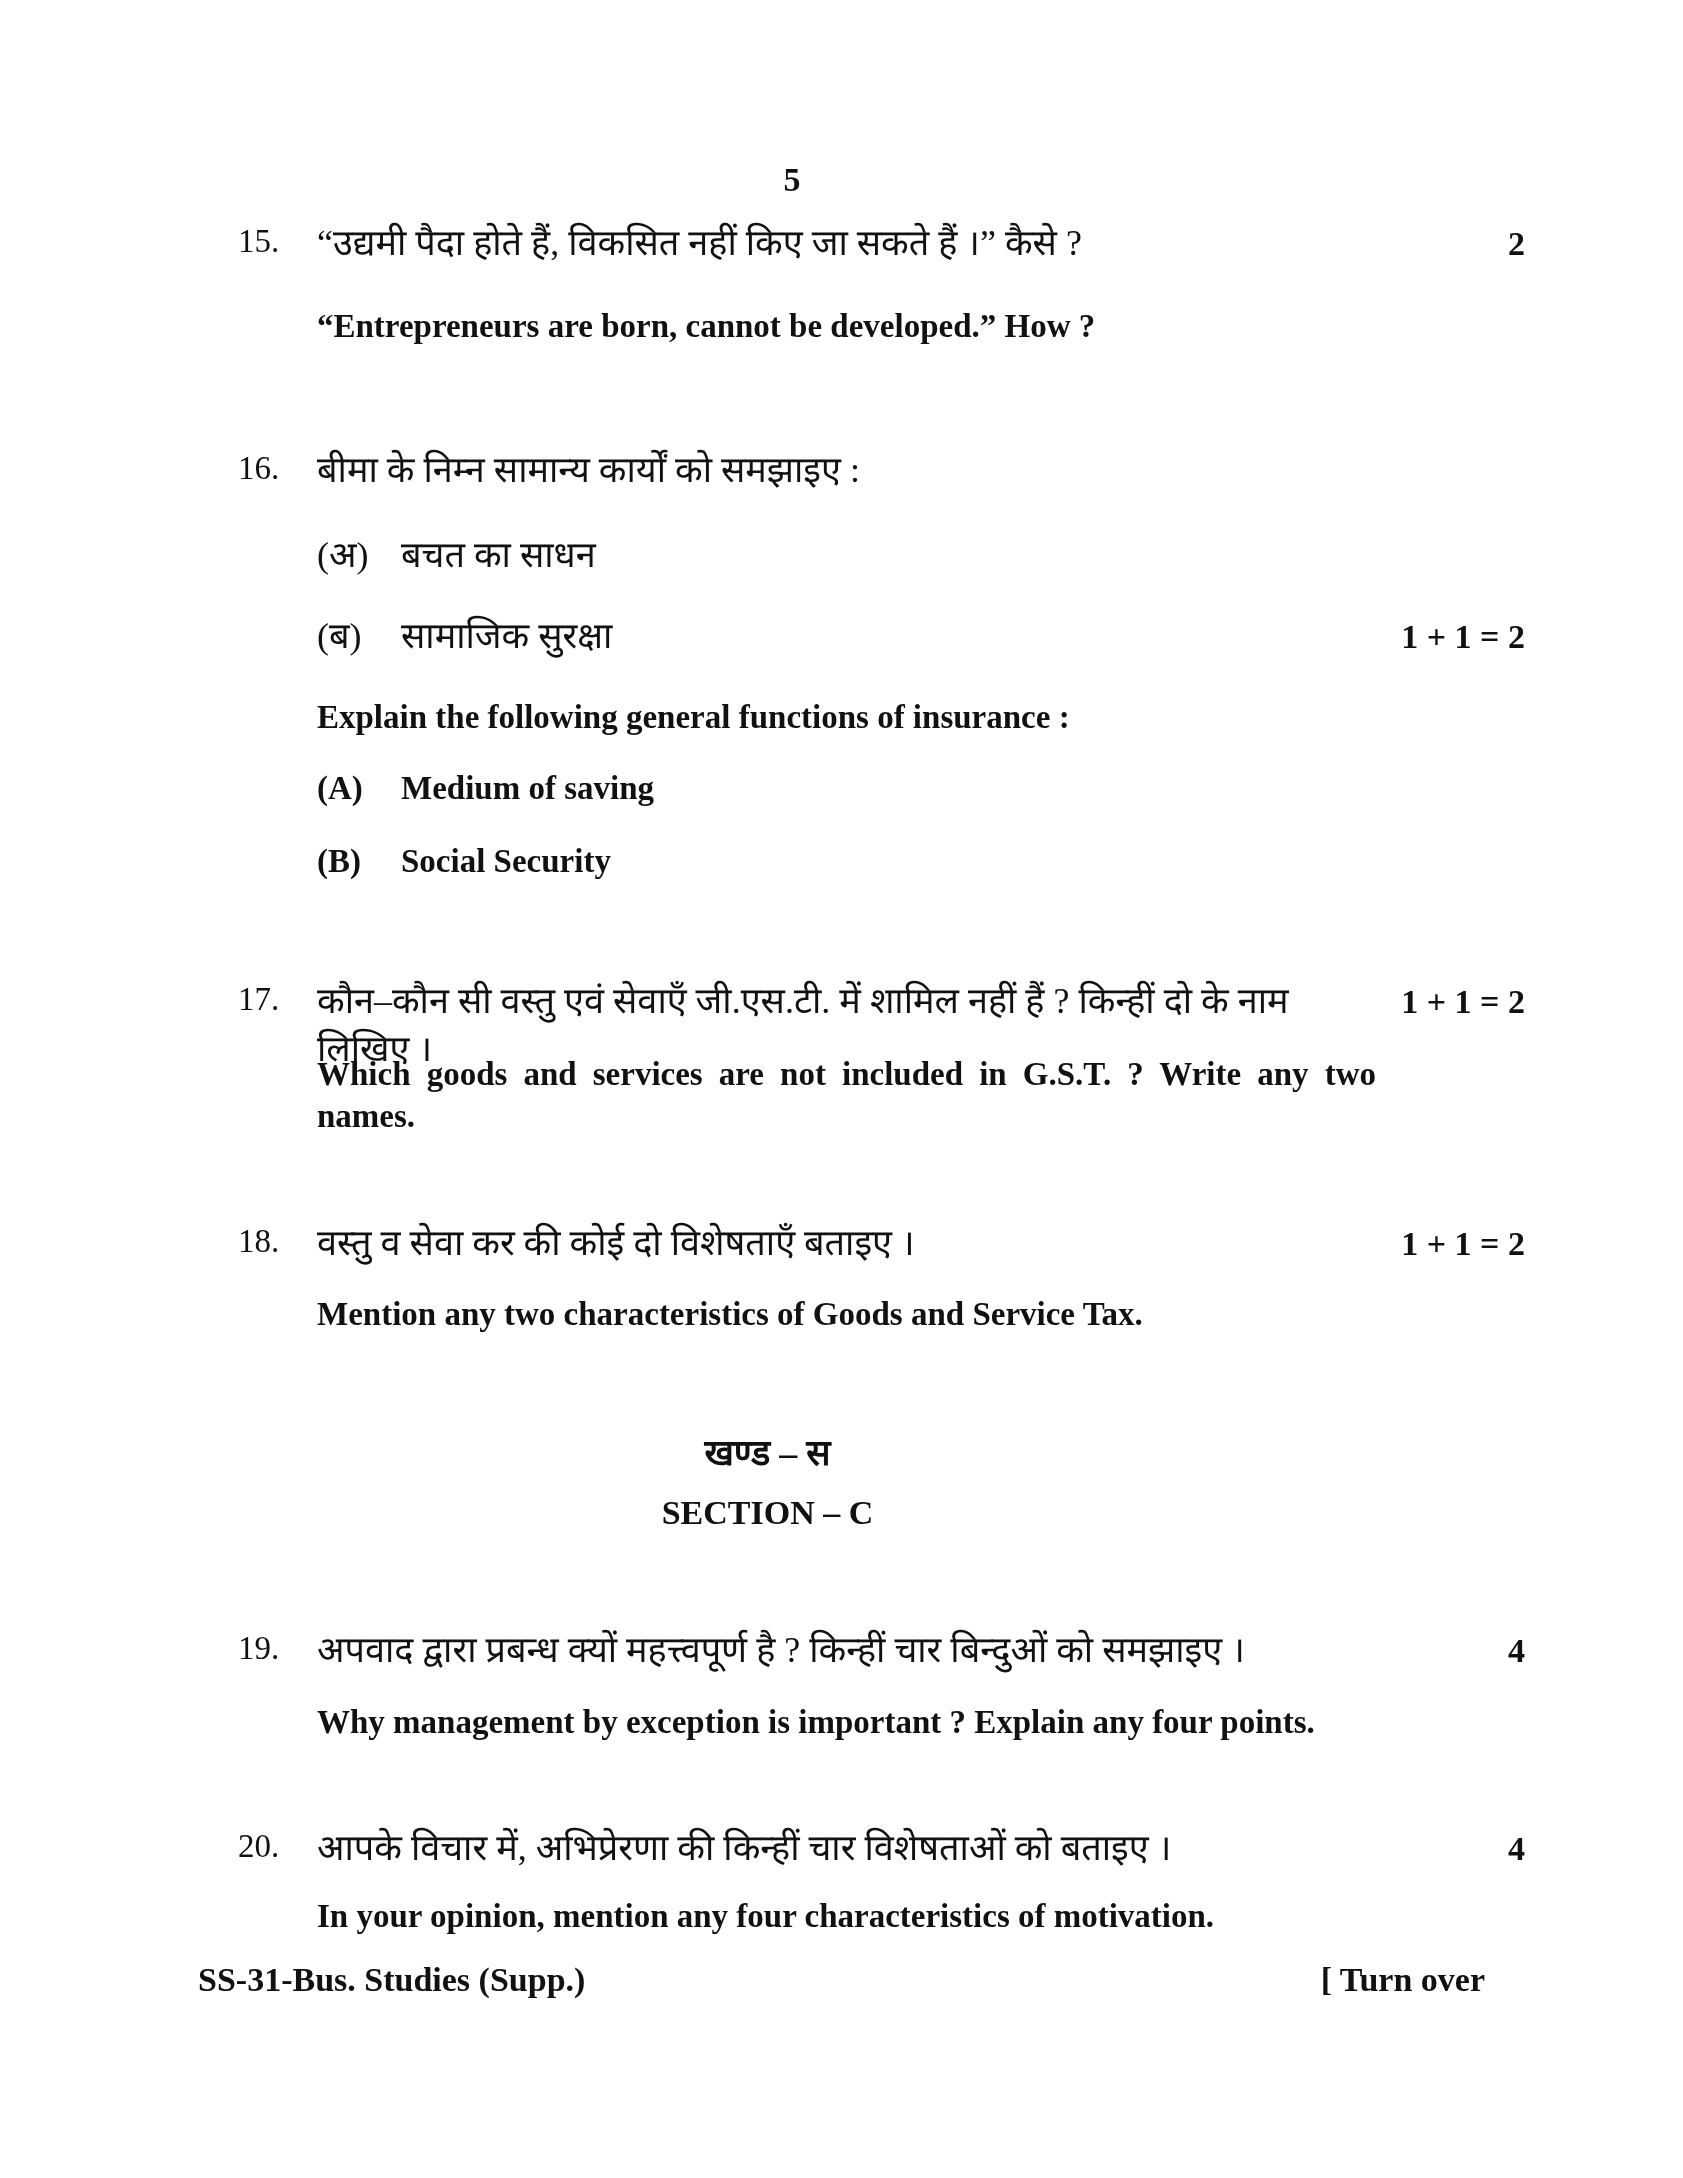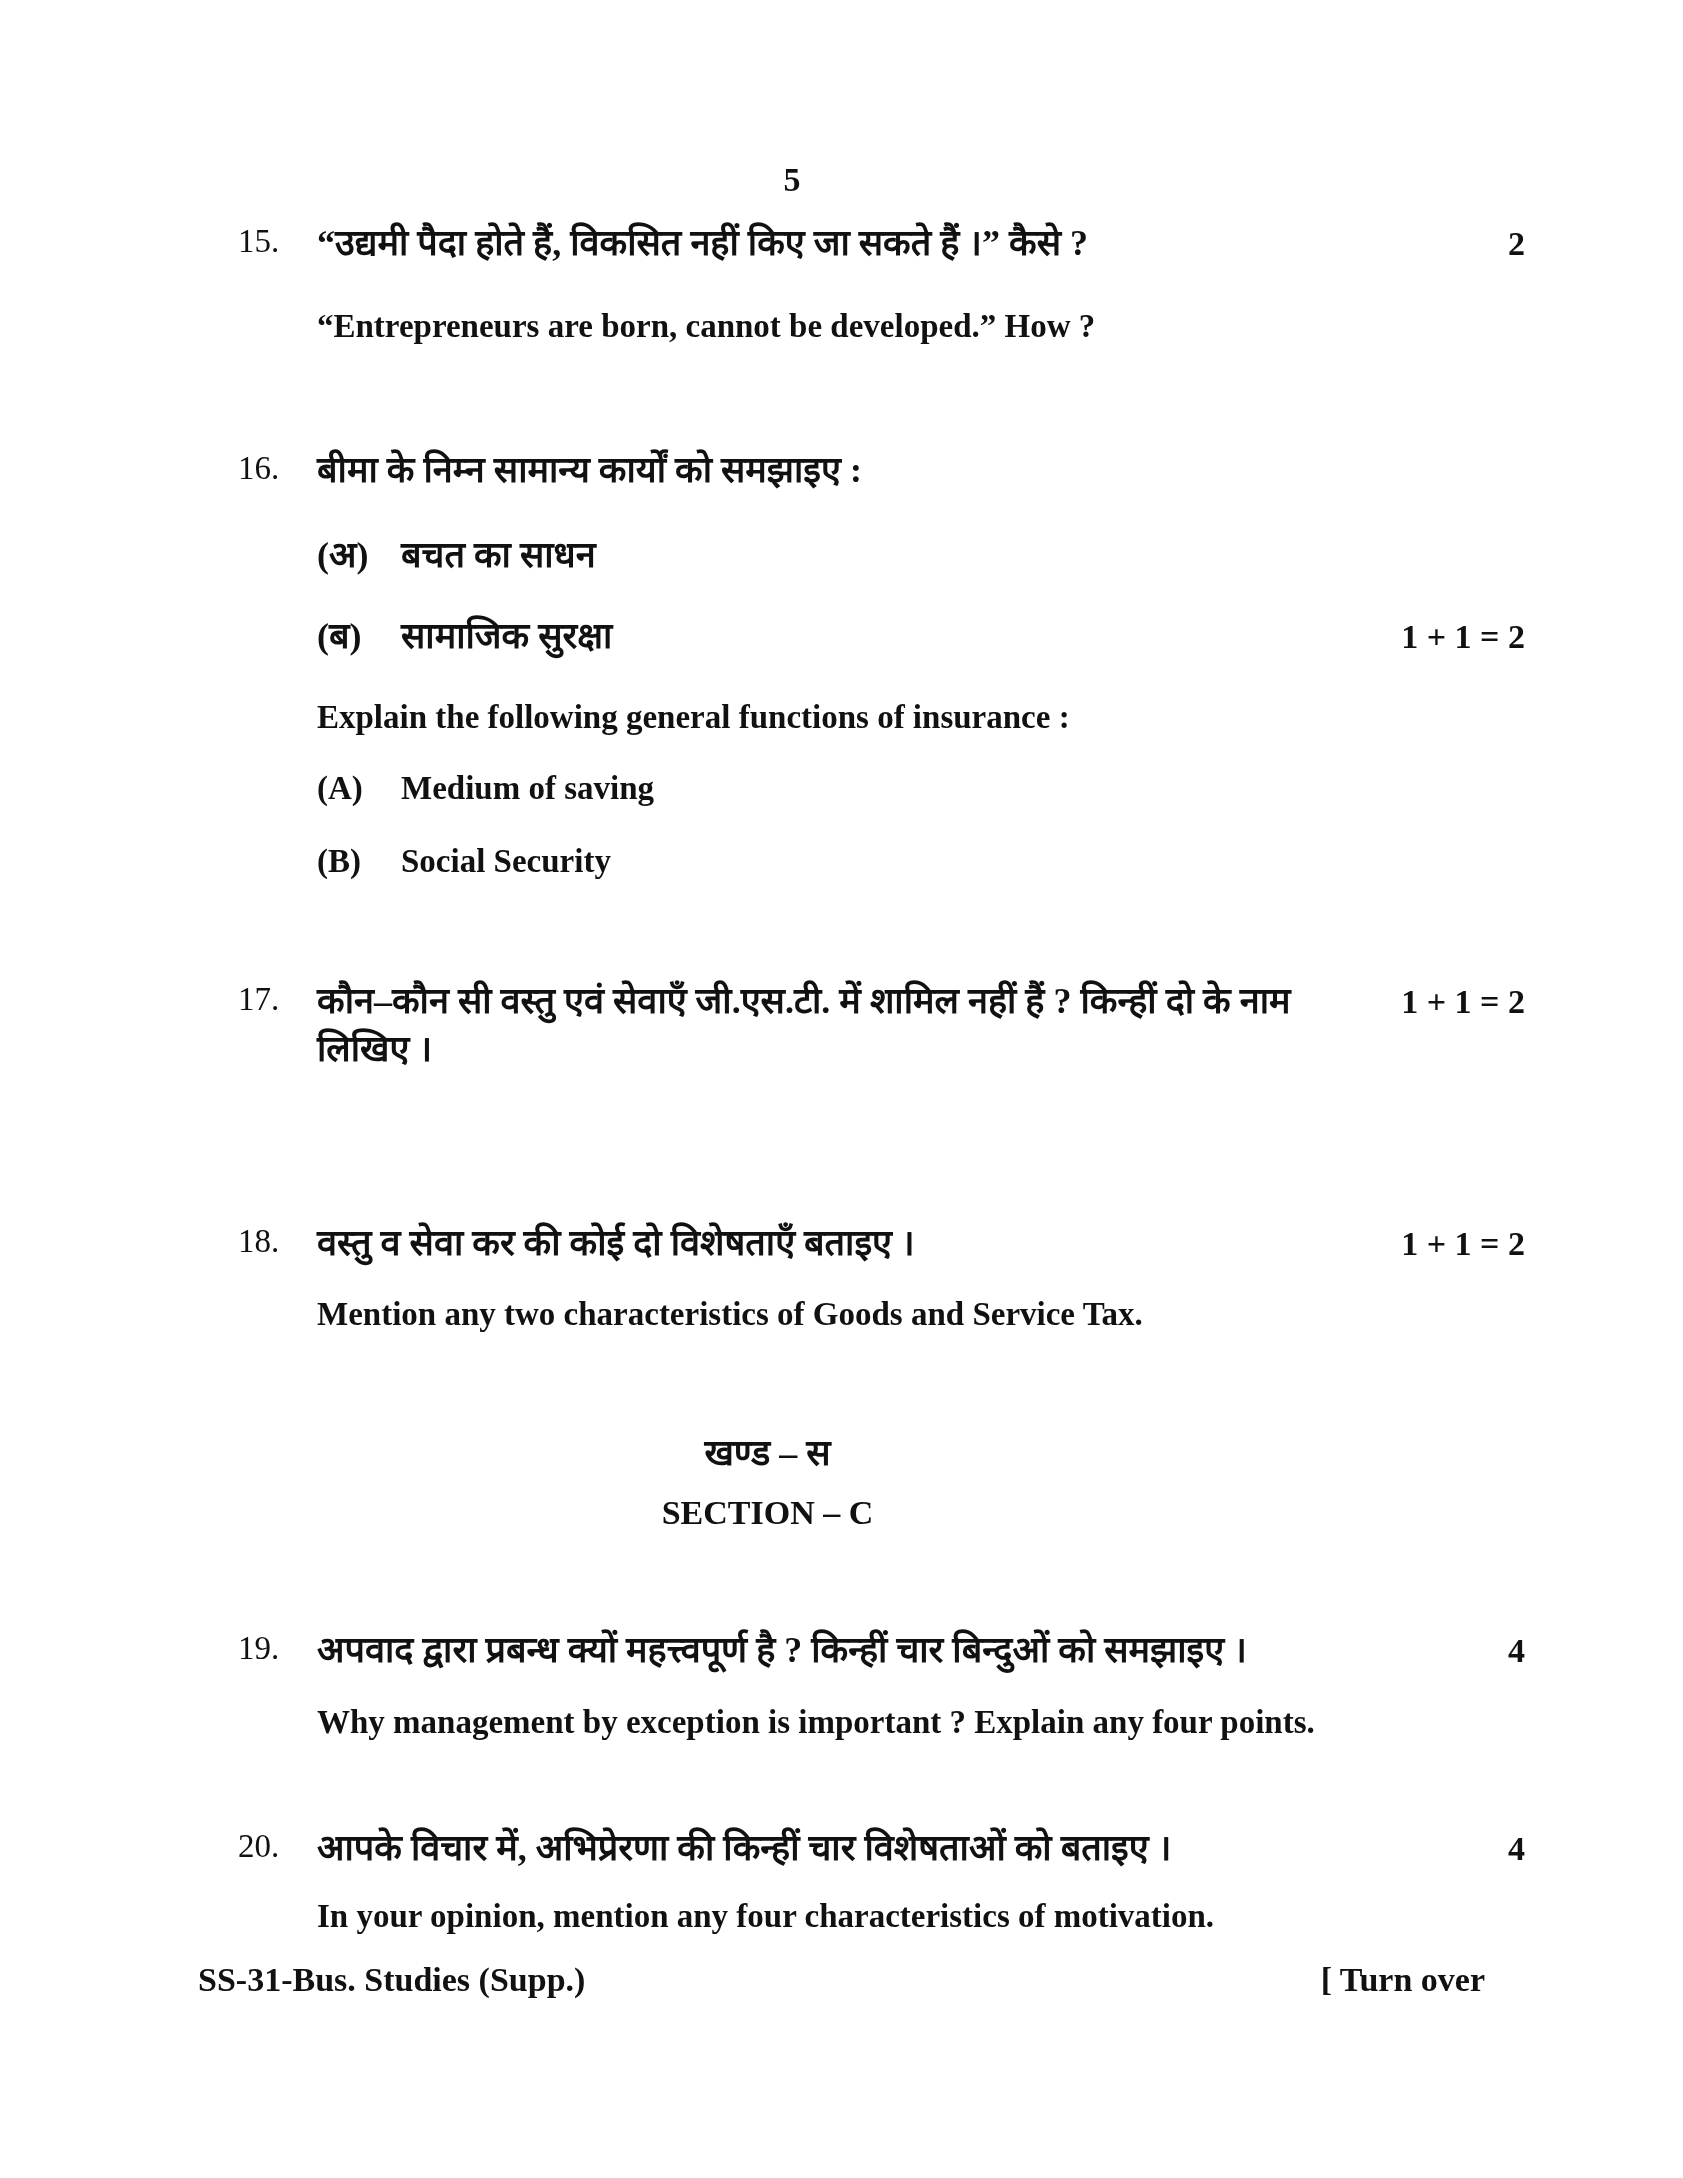--- a/index.html
+++ b/index.html
@@ -14,21 +14,21 @@
   .page{position:absolute;inset:0;background:#ffffff;}
   .row{
     position:absolute;left:198px;width:1287px;
     display:flex;align-items:flex-start;line-height:1.32;margin-left:40px;
   }
   .qnum{
     width:79px;flex:0 0 79px;
     font-size:33px;
   }
   .qbody{width:1059px;flex:0 0 1059px;}
-  .hindi{font-size:36px;font-weight:bold;}
+  .hindi{font-size:36px;}
   .eng{font-size:33px;font-weight:bold;}
   .qmarks{
     margin-left:auto;
     font-weight:bold;font-size:34px;
     padding-top:2px;
     white-space:nowrap;
   }
   .subline{display:flex;align-items:flex-start;}
   .marker{width:84px;flex:0 0 84px;}
   .just{text-align:justify;text-align-last:justify;width:1059px;}
@@ -100,20 +100,27 @@
       <span class="marker">(B)</span>
       <span>Social Security</span>
     </div>
   </div>
 
   <div class="row" style="top:978px">
     <div class="qnum">17.</div>
     <div class="qbody hindi">कौन–कौन सी वस्तु एवं सेवाएँ जी.एस.टी. में शामिल नहीं हैं ? किन्हीं दो के नाम लिखिए ।</div>
     <div class="qmarks">1 + 1 = 2</div>
   </div>
+  <div class="row" style="top:1053px">
+    <div class="qnum"></div>
+    <div class="qbody eng">
+      <div class="just engline">Which goods and services are not included in G.S.T. ? Write any two</div>
+      <div class="engline">names.</div>
+    </div>
+  </div>
 
   <div class="row" style="top:1220px">
     <div class="qnum">18.</div>
     <div class="qbody hindi">वस्तु व सेवा कर की कोई दो विशेषताएँ बताइए ।</div>
     <div class="qmarks">1 + 1 = 2</div>
   </div>
   <div class="row" style="top:1293px">
     <div class="qnum"></div>
     <div class="qbody eng">Mention any two characteristics of Goods and Service Tax.</div>
   </div>

